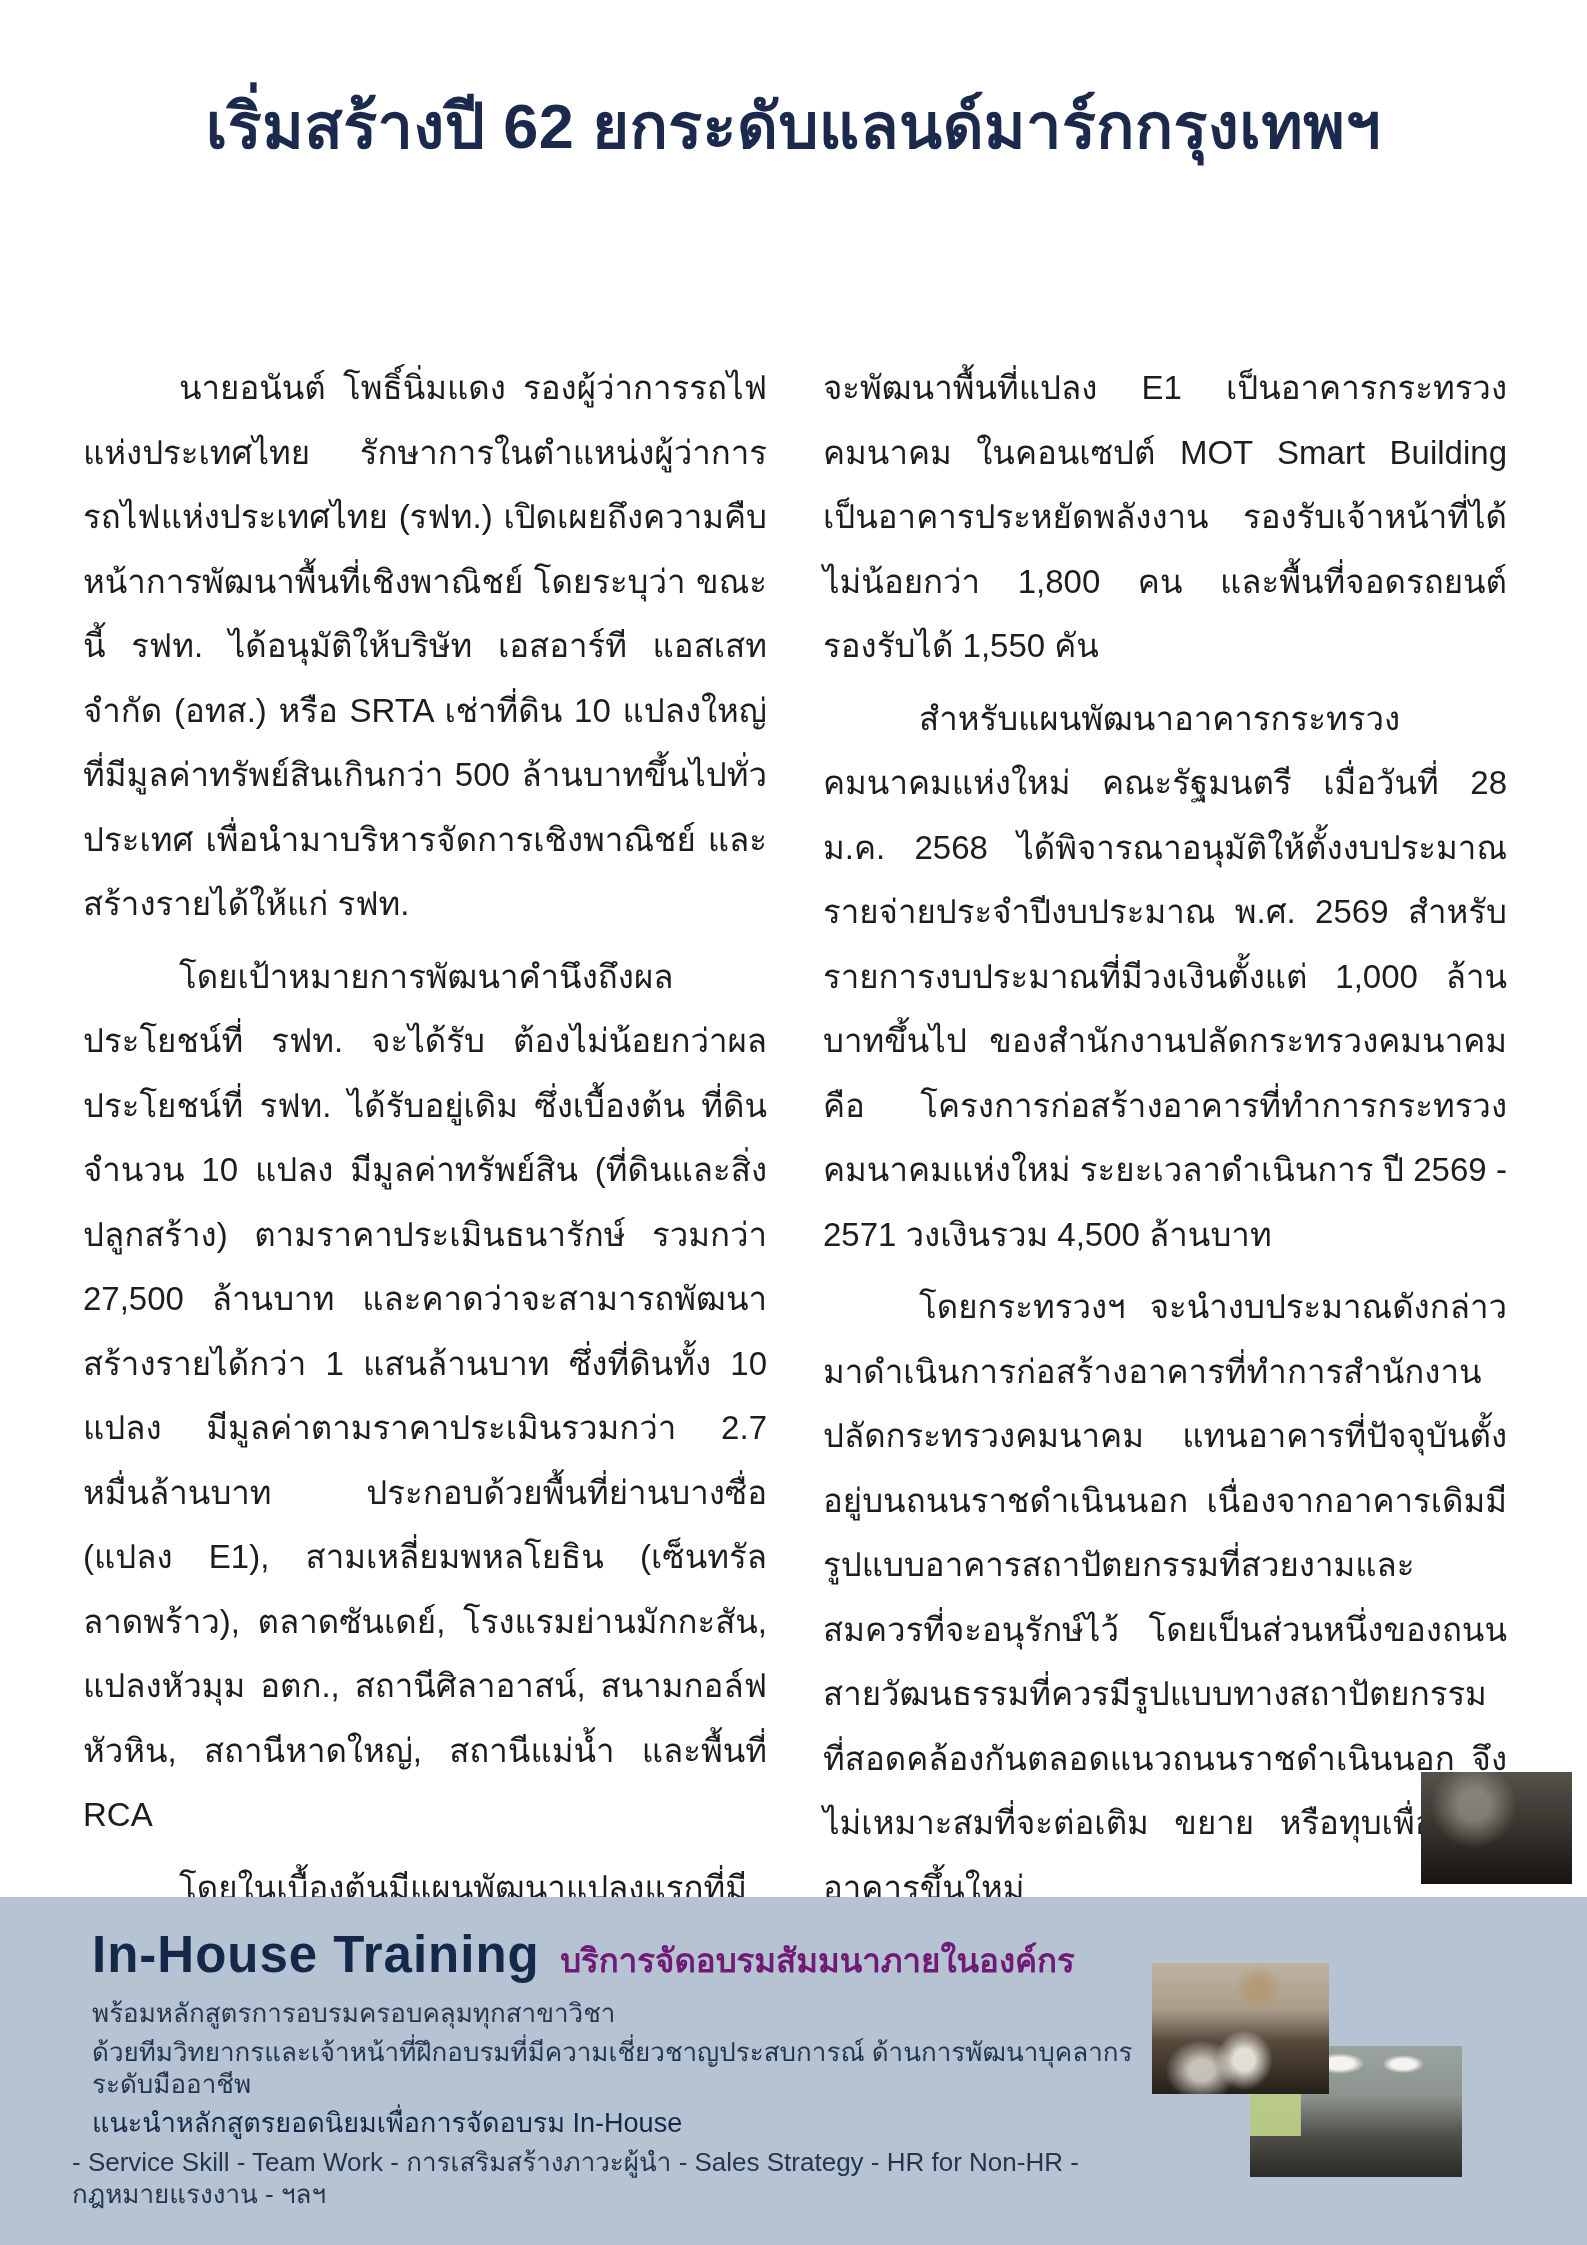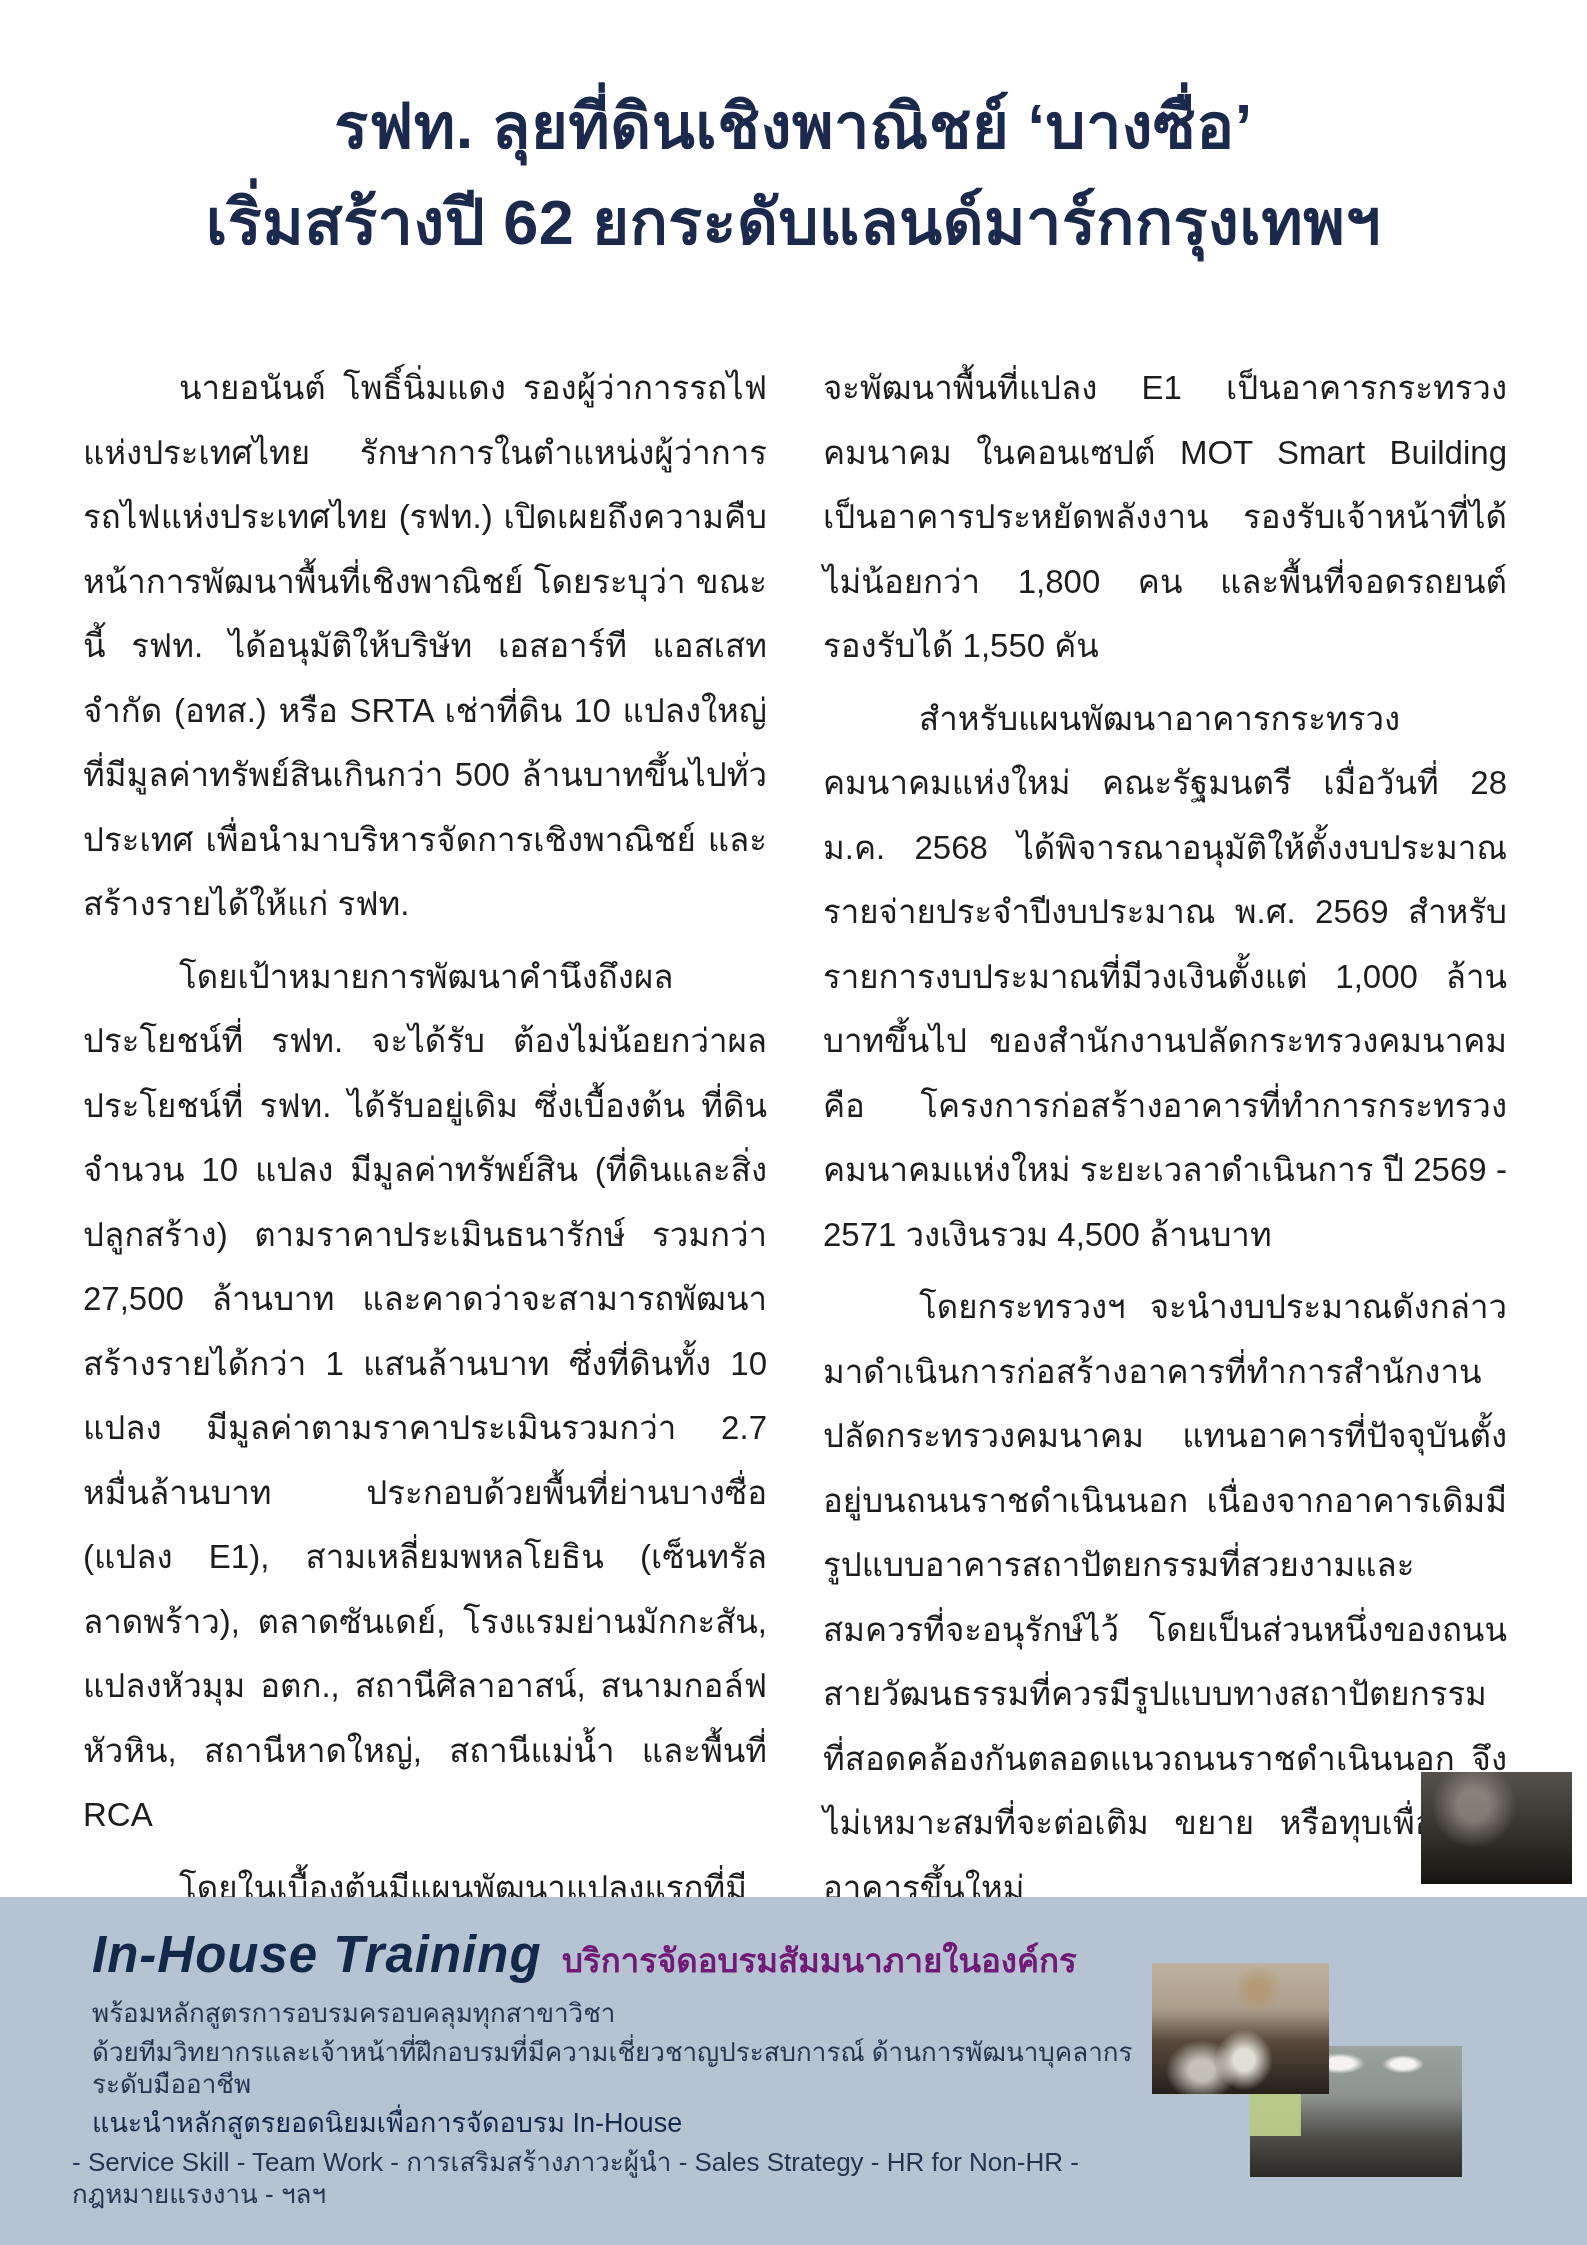--- a/index.html
+++ b/index.html
@@ -45,21 +45,21 @@
   .footer-band {
     position:absolute; left:0; right:0; top:1897px; bottom:0;
     background:#b6c3d2;
   }
   .footer-text {
     position:absolute; left:92px; top:28px; width:1050px;
     color:#24354f;
   }
   .ih-heading-row { white-space:nowrap; margin-bottom:10px; }
   .ih-title {
-    font-style:italic; font-weight:bold;
+    font-weight:bold;
     font-size:51px; color:#14284a;
     letter-spacing:1px;
   }
   .ih-subtitle {
     font-weight:bold; font-size:33px; color:#701a75;
     margin-left:16px;
   }
   .footer-text p {
     margin:0 0 7px 0;
     font-size:26px; line-height:32px;
@@ -94,21 +94,20 @@
     background-position: 0 46%, 40% 6%, 78% 8%, 0 0;
     background-repeat:no-repeat;
   }
 </style>
 </head>
 <body>
 
 <div class="page">
 
   <h1 class="headline">
-    <span class="title-line">รฟท. ลุยที่ดินเชิงพาณิชย์ ‘บางซื่อ’</span>
     <span class="title-line">เริ่มสร้างปี 62 ยกระดับแลนด์มาร์กกรุงเทพฯ</span>
   </h1>
 
   <div class="columns">
     <div class="col left">
       <p>นายอนันต์ โพธิ์นิ่มแดง รองผู้ว่าการรถไฟแห่งประเทศไทย รักษาการในตำแหน่งผู้ว่าการรถไฟแห่งประเทศไทย (รฟท.) เปิดเผยถึงความคืบหน้าการพัฒนาพื้นที่เชิงพาณิชย์ โดยระบุว่า ขณะนี้ รฟท. ได้อนุมัติให้บริษัท เอสอาร์ที แอสเสท จำกัด (อทส.) หรือ SRTA เช่าที่ดิน 10 แปลงใหญ่ ที่มีมูลค่าทรัพย์สินเกินกว่า 500 ล้านบาทขึ้นไปทั่วประเทศ เพื่อนำมาบริหารจัดการเชิงพาณิชย์ และสร้างรายได้ให้แก่ รฟท.</p>
       <p>โดยเป้าหมายการพัฒนาคำนึงถึงผลประโยชน์ที่ รฟท. จะได้รับ ต้องไม่น้อยกว่าผลประโยชน์ที่ รฟท. ได้รับอยู่เดิม ซึ่งเบื้องต้น ที่ดินจำนวน 10 แปลง มีมูลค่าทรัพย์สิน (ที่ดินและสิ่งปลูกสร้าง) ตามราคาประเมินธนารักษ์ รวมกว่า 27,500 ล้านบาท และคาดว่าจะสามารถพัฒนาสร้างรายได้กว่า 1 แสนล้านบาท ซึ่งที่ดินทั้ง 10 แปลง มีมูลค่าตามราคาประเมินรวมกว่า 2.7 หมื่นล้านบาท ประกอบด้วยพื้นที่ย่านบางซื่อ (แปลง E1), สามเหลี่ยมพหลโยธิน (เซ็นทรัลลาดพร้าว), ตลาดซันเดย์, โรงแรมย่านมักกะสัน, แปลงหัวมุม อตก., สถานีศิลาอาสน์, สนามกอล์ฟหัวหิน, สถานีหาดใหญ่, สถานีแม่น้ำ และพื้นที่ RCA</p>
       <p>โดยในเบื้องต้นมีแผนพัฒนาแปลงแรกที่มีความพร้อม คือที่ดินย่านสถานีกลางบางซื่อ ส่วนของที่ดินแปลง E ซึ่งจะพัฒนาเป็นอาคารกระทรวงคมนาคมแห่งใหม่ ภายใต้คอนเซปต์ MOT Smart Building ปัจจุบันได้รับการจัดสรรงบประมาณแล้ว มีแผนจะเริ่มพัฒนาในปีงบประมาณ 2569</p>
       <p>สำหรับที่ดินแปลง E มีที่ตั้งบริเวณด้านทิศเหนือของแปลงพัฒนาย่านสถานีกลางบางซื่อติดที่ดินเอกชน ทิศตะวันออกติดกับสถานีกลางกรุงเทพอภิวัฒน์ ทิศใต้ติดกับสำนักงานใหญ่ บริษัท ปูนซิเมนต์ไทย จำกัด (มหาชน) ทิศตะวันตกติดกับคลองเปรมประชากร โดยมีพื้นที่ทั้งหมด 138 ไร่ ซึ่งชัดเจนแล้วว่า</p>
     </div>

